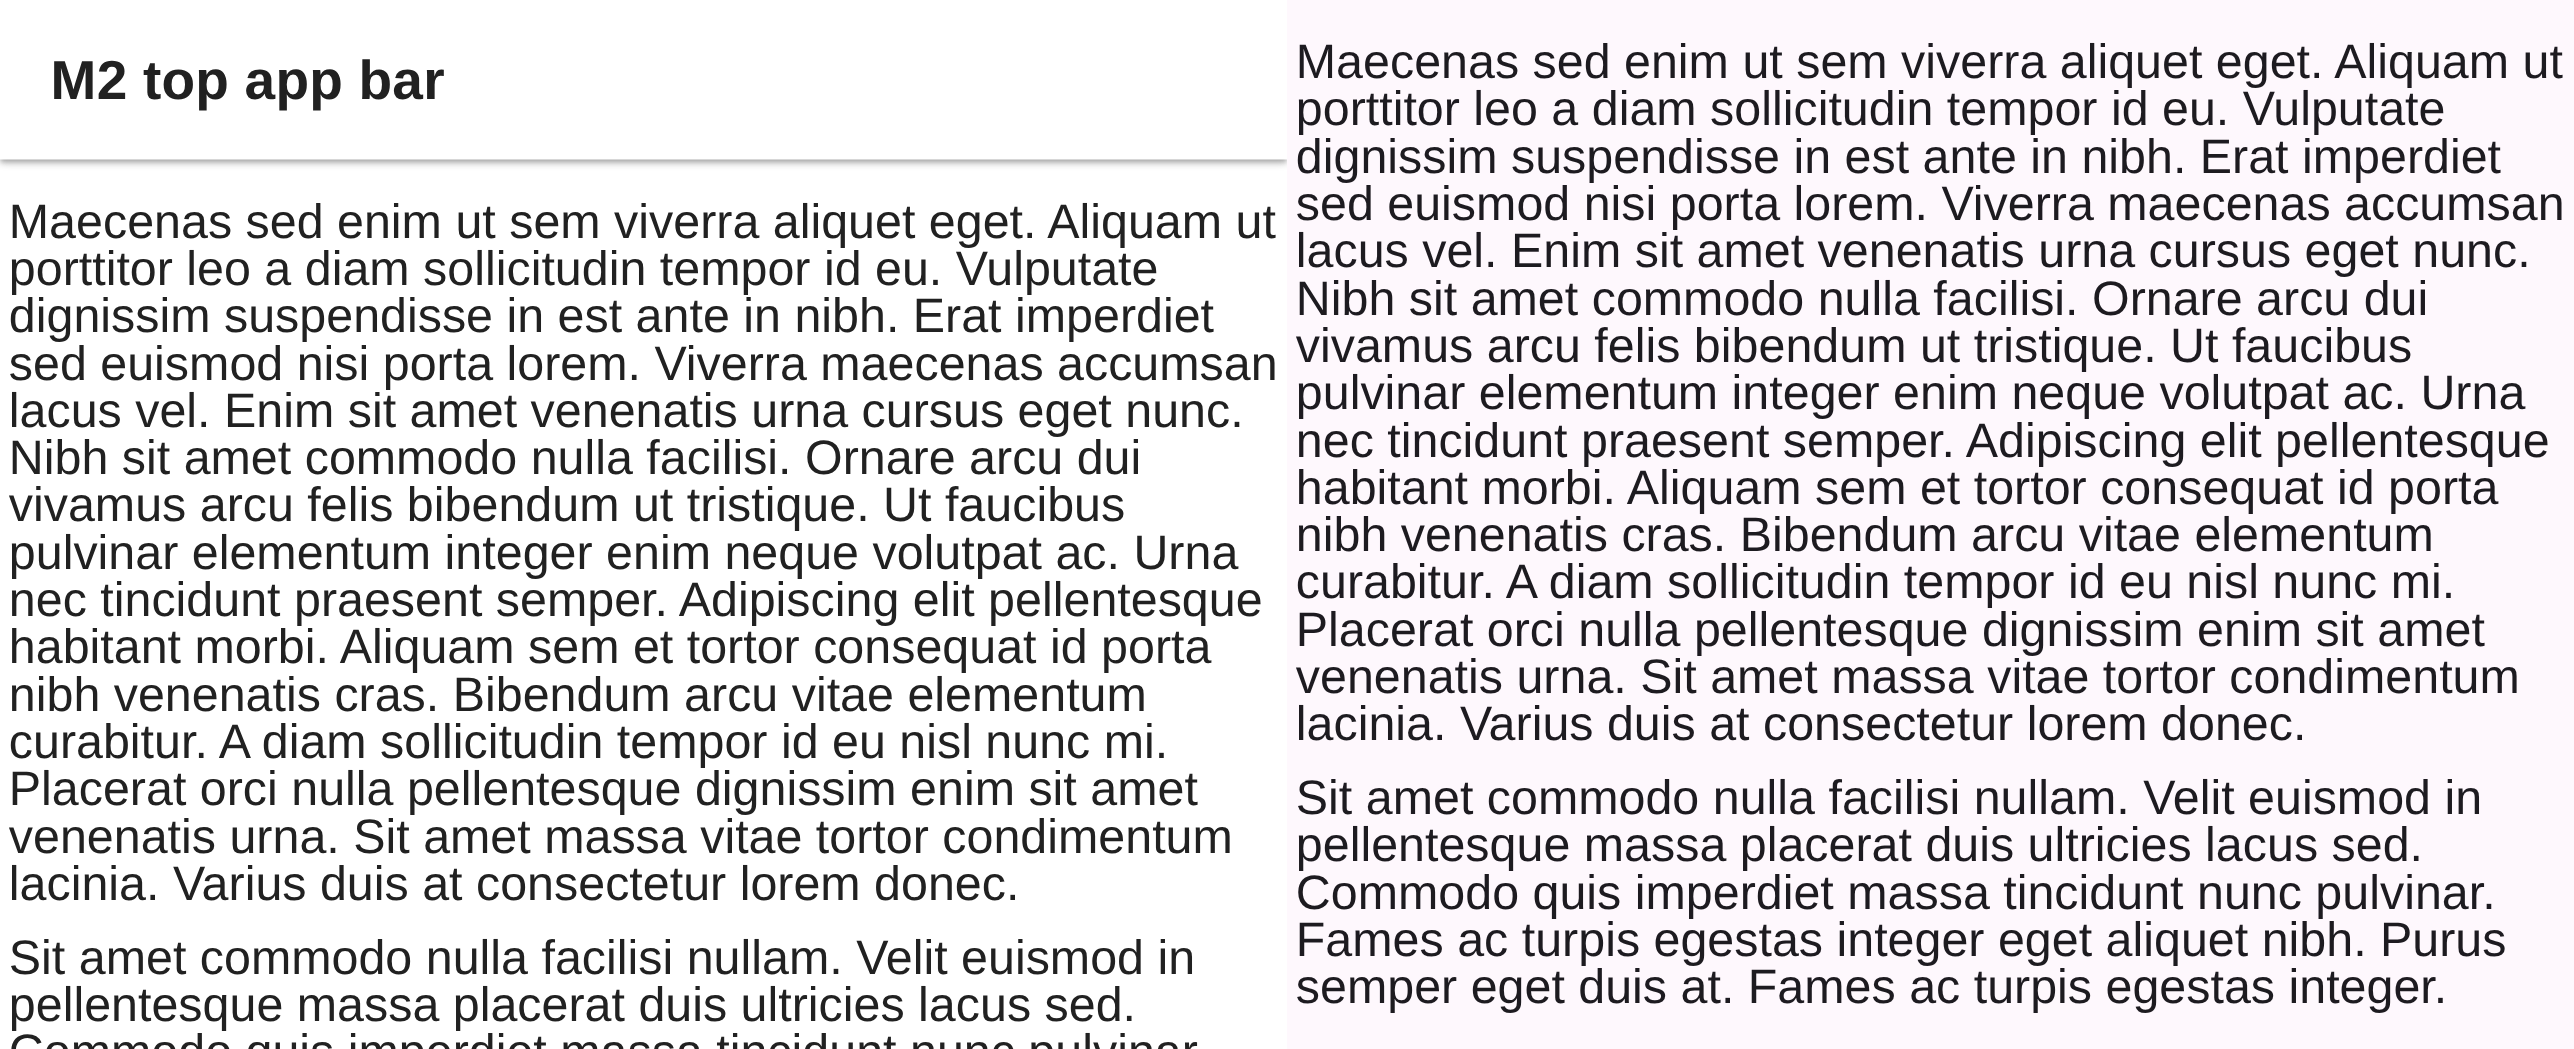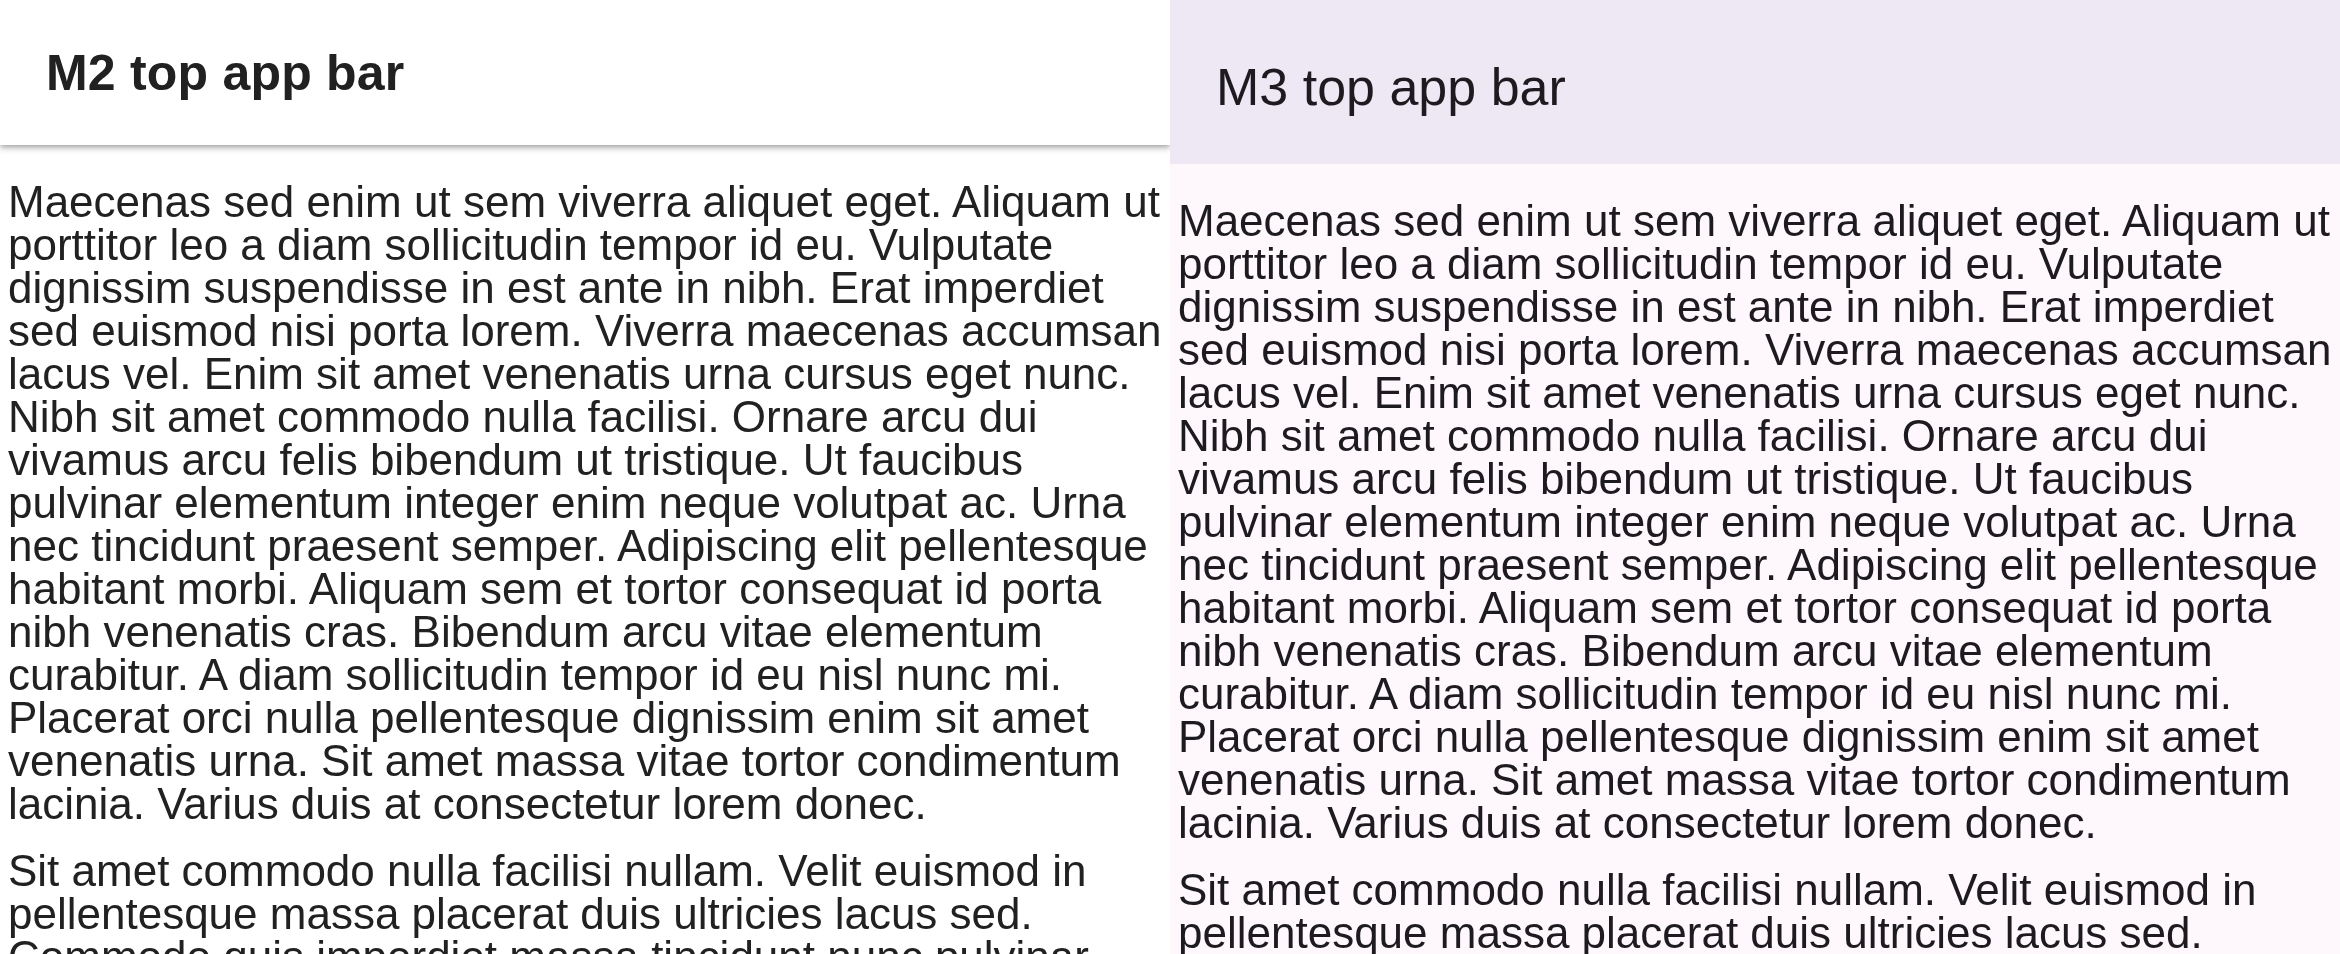--- a/index.html
+++ b/index.html
@@ -93,22 +93,19 @@
     <header class="appbar appbar-m2">
       <h1 class="appbar-title">M2 top app bar</h1>
     </header>
     <div class="panel-content">
       <p>Maecenas sed enim ut sem viverra aliquet eget. Aliquam ut porttitor leo a diam sollicitudin tempor id eu. Vulputate dignissim suspendisse in est ante in nibh. Erat imperdiet sed euismod nisi porta lorem. Viverra maecenas accumsan lacus vel. Enim sit amet venenatis urna cursus eget nunc. Nibh sit amet commodo nulla facilisi. Ornare arcu dui vivamus arcu felis bibendum ut tristique. Ut faucibus pulvinar elementum integer enim neque volutpat ac. Urna nec tincidunt praesent semper. Adipiscing elit pellentesque habitant morbi. Aliquam sem et tortor consequat id porta nibh venenatis cras. Bibendum arcu vitae elementum curabitur. A diam sollicitudin tempor id eu nisl nunc mi. Placerat orci nulla pellentesque dignissim enim sit amet venenatis urna. Sit amet massa vitae tortor condimentum lacinia. Varius duis at consectetur lorem donec.</p>
       <p>Sit amet commodo nulla facilisi nullam. Velit euismod in pellentesque massa placerat duis ultricies lacus sed. Commodo quis imperdiet massa tincidunt nunc pulvinar. Fames ac turpis egestas integer eget aliquet nibh. Purus semper eget duis at. Fames ac turpis egestas integer.</p>
     </div>
   </section>
 
   <section class="panel panel-m3">
-    <header class="appbar appbar-m3">
-      <h1 class="appbar-title">M3 top app bar</h1>
-    </header>
     <div class="panel-content">
       <p>Maecenas sed enim ut sem viverra aliquet eget. Aliquam ut porttitor leo a diam sollicitudin tempor id eu. Vulputate dignissim suspendisse in est ante in nibh. Erat imperdiet sed euismod nisi porta lorem. Viverra maecenas accumsan lacus vel. Enim sit amet venenatis urna cursus eget nunc. Nibh sit amet commodo nulla facilisi. Ornare arcu dui vivamus arcu felis bibendum ut tristique. Ut faucibus pulvinar elementum integer enim neque volutpat ac. Urna nec tincidunt praesent semper. Adipiscing elit pellentesque habitant morbi. Aliquam sem et tortor consequat id porta nibh venenatis cras. Bibendum arcu vitae elementum curabitur. A diam sollicitudin tempor id eu nisl nunc mi. Placerat orci nulla pellentesque dignissim enim sit amet venenatis urna. Sit amet massa vitae tortor condimentum lacinia. Varius duis at consectetur lorem donec.</p>
       <p>Sit amet commodo nulla facilisi nullam. Velit euismod in pellentesque massa placerat duis ultricies lacus sed. Commodo quis imperdiet massa tincidunt nunc pulvinar. Fames ac turpis egestas integer eget aliquet nibh. Purus semper eget duis at. Fames ac turpis egestas integer.</p>
     </div>
   </section>
 
 </div>
 
 </body></html>

